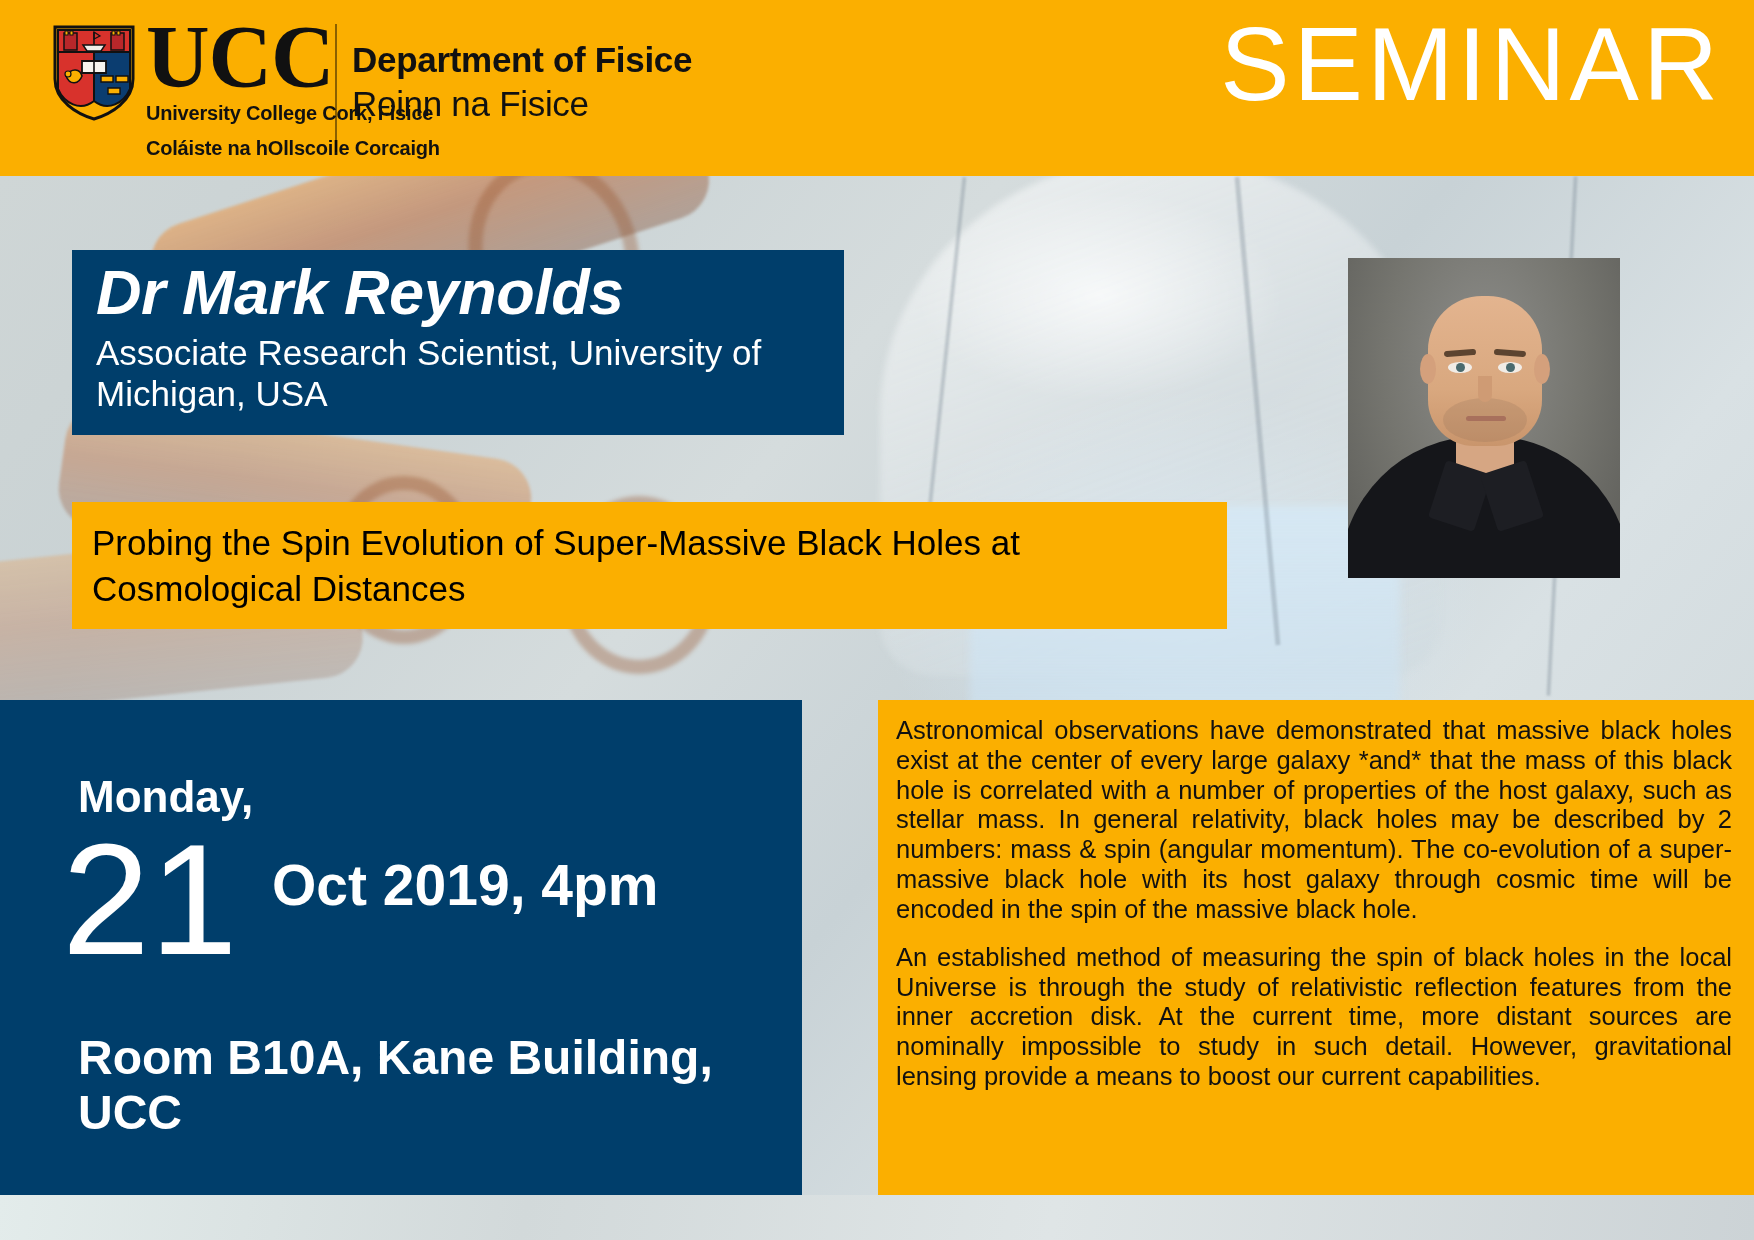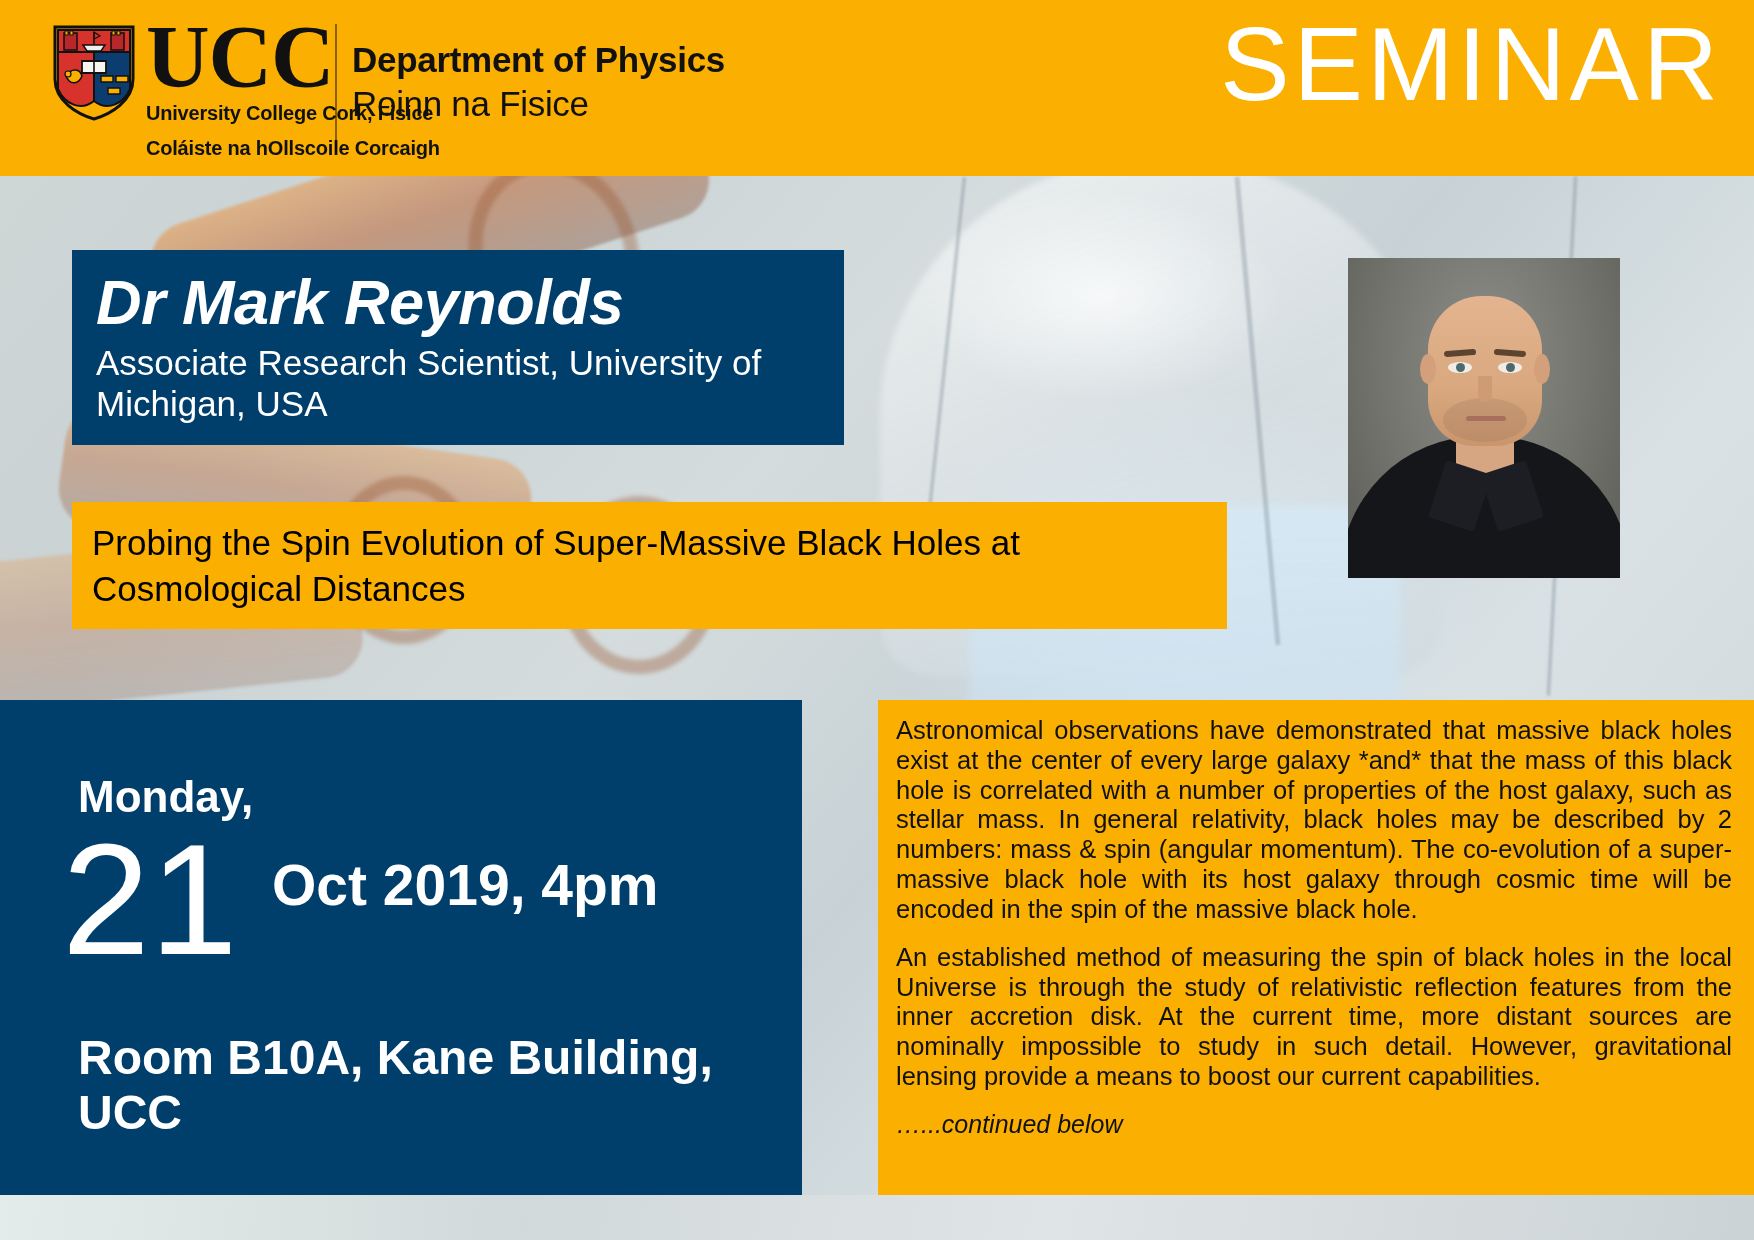--- a/index.html
+++ b/index.html
@@ -85,21 +85,21 @@
   .dept-ga{font-size:35px;font-weight:400;color:#111;margin-top:4px;letter-spacing:-.3px;}
   .seminar{
     position:absolute;right:32px;top:5px;
     font-size:104px;font-weight:300;color:#ffffff;letter-spacing:4px;
     font-family:"Liberation Sans", sans-serif;
   }
 
   
   .speaker-box{
     position:absolute;left:72px;top:250px;width:772px;
-    background:#003E6B;padding:18px 0 20px 0;
+    background:#003E6B;padding:8px 0 20px 0;
   }
   .speaker-name{
     font-size:63px;font-weight:700;font-style:italic;color:#fff;
     margin:0 0 2px 24px;line-height:1.08;letter-spacing:-.5px;
   }
   .speaker-affil{
     font-size:35px;font-weight:400;color:#fff;margin:6px 24px 0 24px;line-height:1.18;
   }
   .talk-title{
     position:absolute;left:72px;top:502px;width:1155px;
@@ -231,21 +231,21 @@
       <div class="ucc-text">
         <div class="ucc-big">UCC</div>
         <div class="ucc-sub1">University College Cork, Fisice</div>
         <div class="ucc-sub2">Coláiste na hOllscoile Corcaigh</div>
       </div>
     </div>
 
     <div class="divider"></div>
 
     <div class="dept">
-      <div class="dept-en">Department of Physics</div>
+      <div class="dept-en">Department of Fisice</div>
       <div class="dept-ga">Roinn na Fisice</div>
     </div>
 
     <div class="seminar">SEMINAR</div>
   </div>
 
   <div class="speaker-box">
     <div class="speaker-name">Dr Mark Reynolds</div>
     <div class="speaker-affil">Associate Research Scientist, University of Michigan, USA</div>
   </div>
@@ -278,18 +278,17 @@
     <div class="weekday">Monday,</div>
     <div class="daynum">21</div>
     <div class="datetime">Oct 2019, 4pm</div>
     <div class="venue">Room B10A, Kane Building, UCC</div>
   </div>
 
   <div class="abstract">
     <div class="inner">
       <p>Astronomical observations have demonstrated that massive black holes exist at the center of every large galaxy *and* that the mass of this black hole is correlated with a number of properties of the host galaxy, such as stellar mass. In general relativity, black holes may be described by 2 numbers: mass &amp; spin (angular momentum). The co-evolution of a super-massive black hole with its host galaxy through cosmic time will be encoded in the spin of the massive black hole.</p>
       <p>An established method of measuring the spin of black holes in the local Universe is through the study of relativistic reflection features from the inner accretion disk. At the current time, more distant sources are nominally impossible to study in such detail. However, gravitational lensing provide a means to boost our current capabilities.</p>
-      <p class="cont">…...continued below</p>
     </div>
   </div>
 
   <div class="bottom-strip"></div>
 </div>
 
 </body></html>

